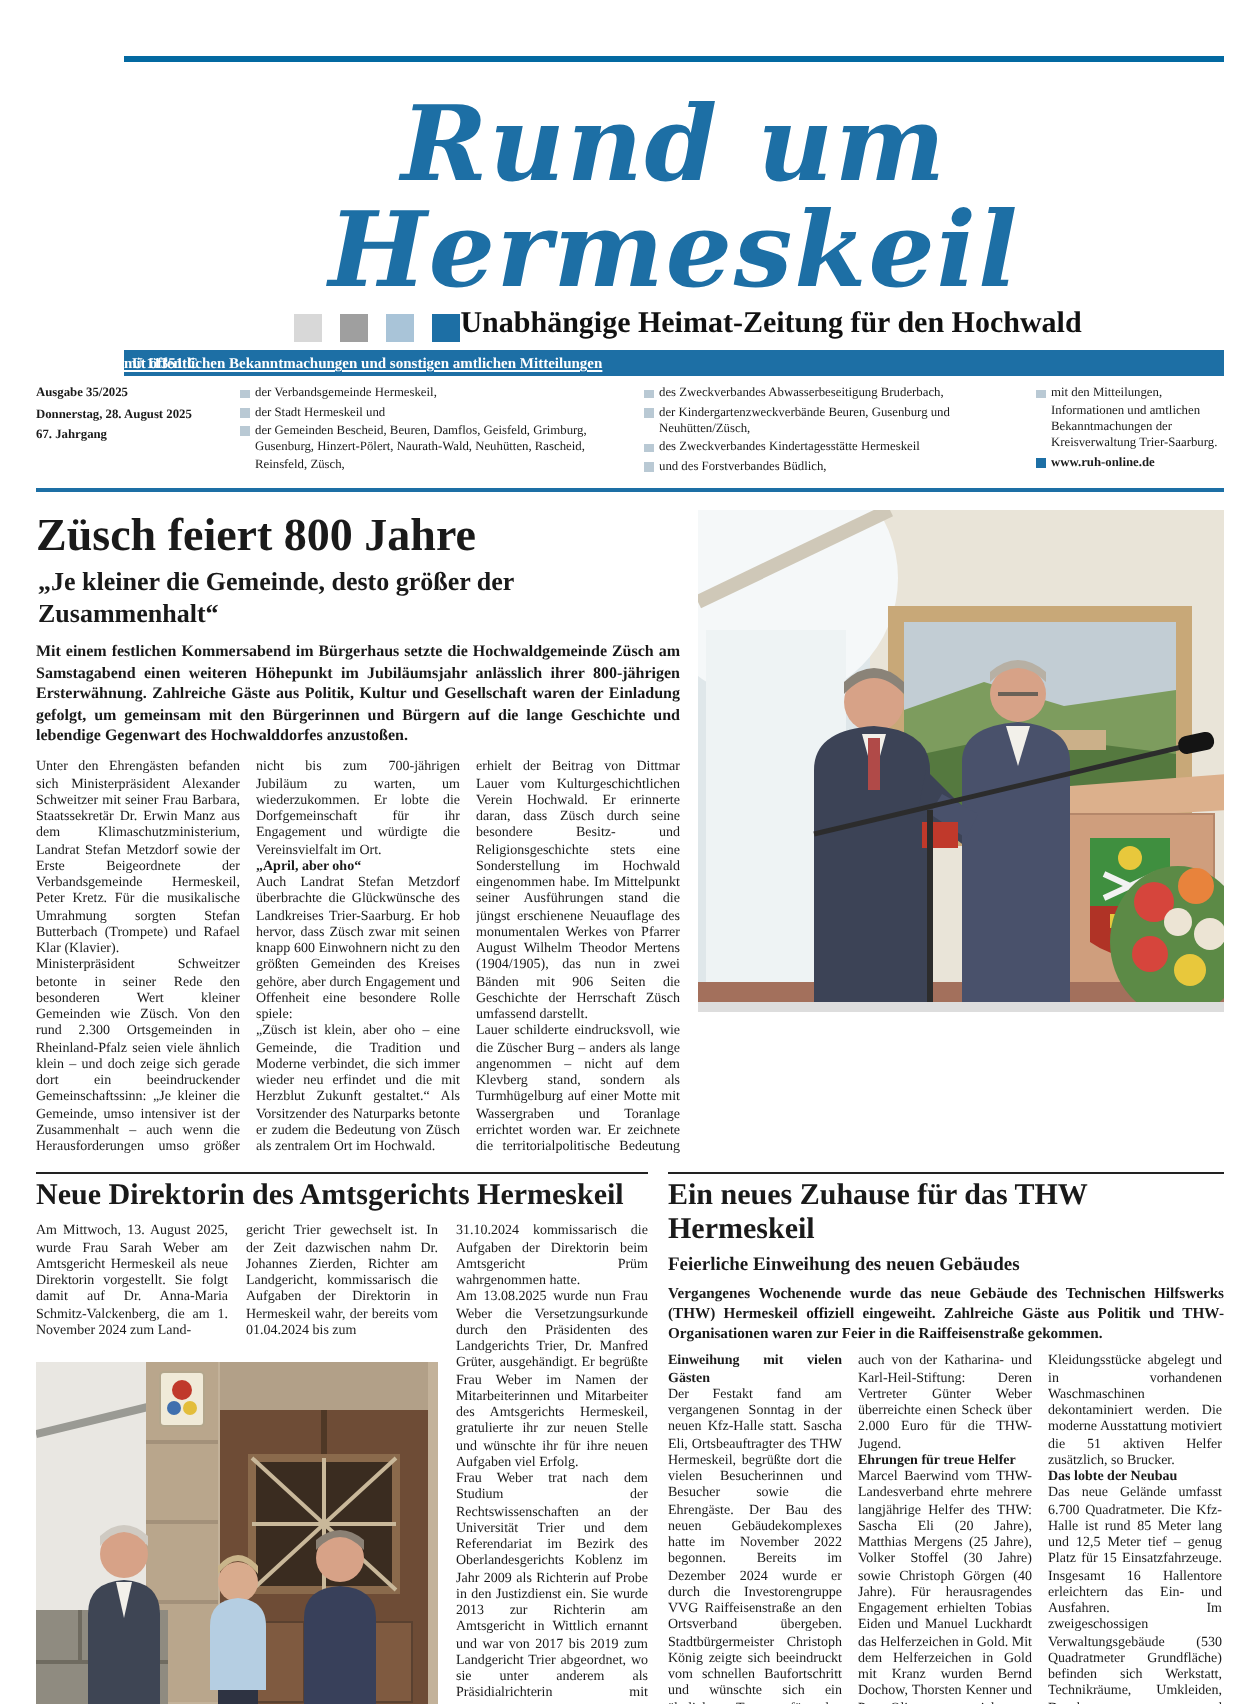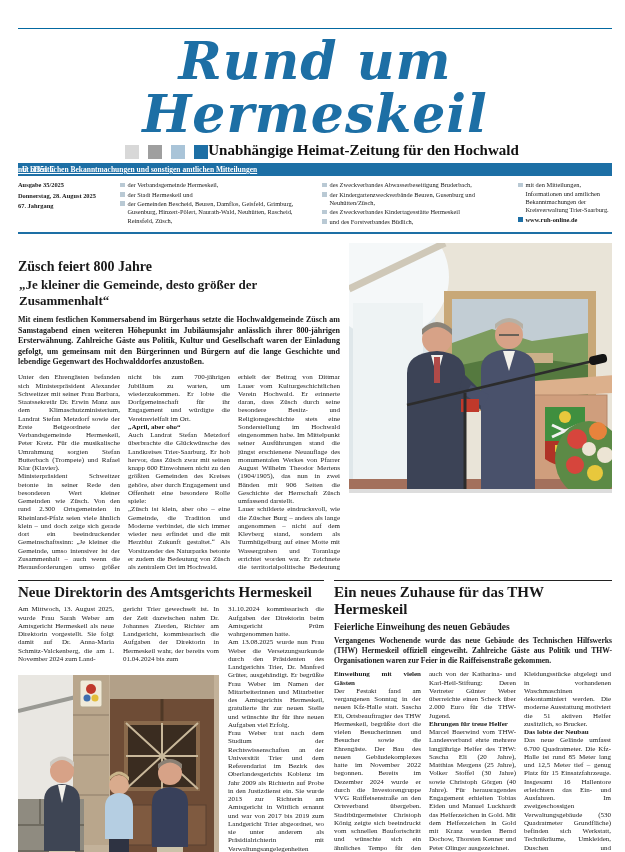--- a/index.html
+++ b/index.html
@@ -1,21 +1,21 @@
 <!DOCTYPE html>
 <html lang="de"><head>
 <meta charset="utf-8">
 <style>
   html,body{margin:0;padding:0;background:#888;}
   .page{position:relative;width:625px;height:852px;background:#fff;margin:0 auto;
         font-family:"Liberation Serif",serif;color:#1a1a1a;overflow:hidden;}
   .content{padding:28px 13px 0 18px;}
 
   
-  .masthead{border-top:1px solid #0369a1;padding-top:5px;}
+  .masthead{border-top:3px solid #0369a1;padding-top:15px;margin-left:44px;}
   .mast-title{text-align:center;font-family:"DejaVu Serif",serif;font-style:italic;font-weight:bold;
               font-size:52px;line-height:1.02;color:#1d6fa5;letter-spacing:1px;}
   .mast-row{display:flex;justify-content:center;align-items:flex-end;margin-top:2px;font-family:Liberation Serif, serif;}
   .squares{display:flex;gap:9px;padding-left:14px;}
   .sq14{width:14px;height:14px;}
   .tagline{font-weight:bold;font-size:15px;color:#111;}
   .bluebar{margin-top:4px;background:#1d6fa5;color:#fff;height:13px;position:relative;
            font-size:7.5px;font-weight:bold;display:flex;align-items:center;}
   .bluebar .code{padding-left:4px;position:relative;z-index:2;}
   .bluebar .center{position:absolute;left:0;right:16px;z-index:1;text-decoration:underline;}
@@ -27,21 +27,21 @@
   .issue div{margin-bottom:2px;}
   .cov{display:flex;flex-direction:column;gap:1px;}
   .cov.c1{width:192px;} .cov.c2{width:186px;} .cov.c3{flex:1;}
   .cov-item{display:flex;gap:3px;}
   .bullet{width:4.5px;height:4.5px;background:#b9c9d4;margin-top:1.5px;flex:none;}
   .bullet.dark{background:#1d6fa5;}
   .cov-text.bold{font-weight:bold;}
 
   
   h1,h2{font-family:"Liberation Serif",serif;}
-  h1{font-size:14px;margin:16px 0 2px;}
+  h1{font-size:23px;margin:0 0 2px;}
   h2{font-size:15px;margin:0 0 4px;}
   .subhead{font-size:13px;font-weight:bold;margin:1px 1px 6px;}
   .lead{font-size:8px;font-weight:bold;text-align:justify;line-height:1.3;margin-bottom:6px;}
   .blk-p,.blk-h{font-size:7px;line-height:1.18;text-align:justify;}
   .blk-h{font-weight:bold;}
   .caption{font-size:7.2px;font-weight:bold;font-style:italic;line-height:1.3;margin-top:2px;text-align:justify;}
   .rule{border-top:1.5px solid #222;}
 
   
   .art1{display:flex;gap:9px;margin-top:9px;}

